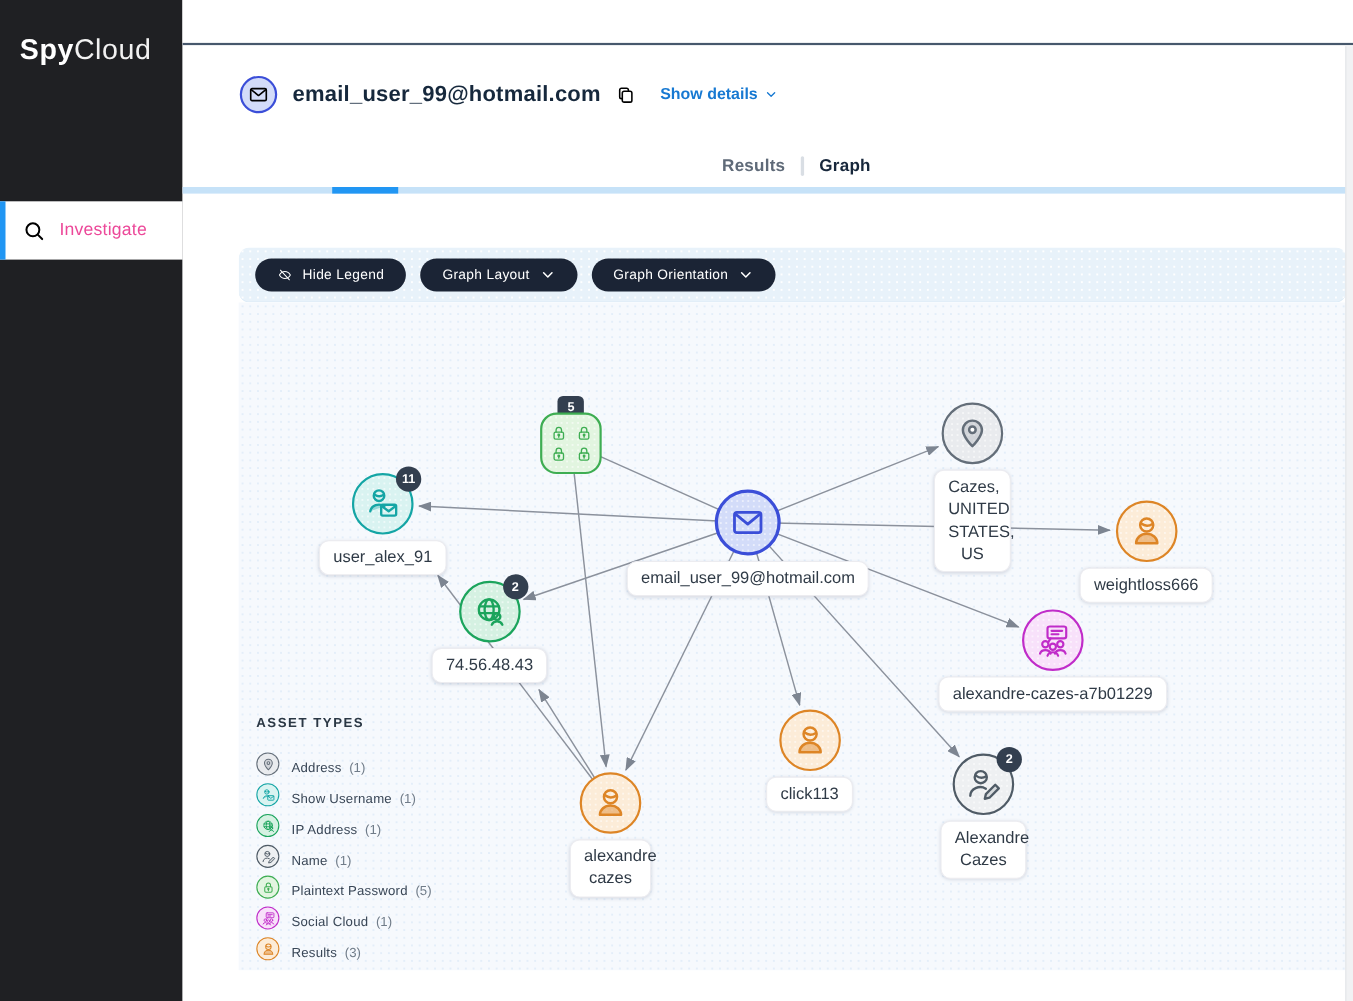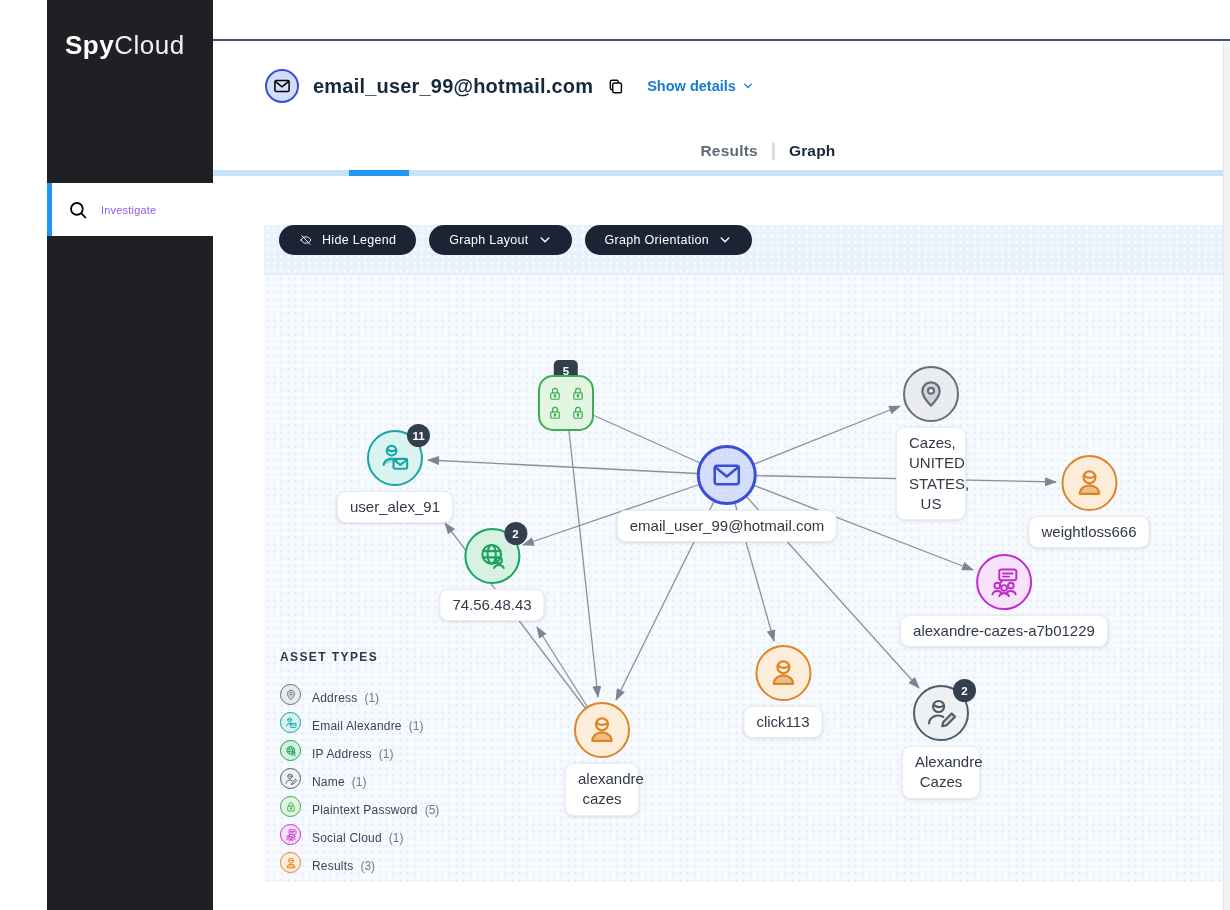--- a/index.html
+++ b/index.html
@@ -1,28 +1,28 @@
 <!DOCTYPE html>
 <html><head>
 <meta charset="utf-8">
 <style>
   * { margin:0; padding:0; box-sizing:border-box; }
   html,body { width:1230px; height:910px; background:#ffffff; overflow:hidden;
     font-family:"Liberation Sans", sans-serif; }
-  .app { position:relative; width:1230px; height:644px; display:flex;padding-left:47px; }
+  .app { position:relative; width:1230px; height:644px; display:flex; }
 
   
   .sidebar { position:relative; width:166px; height:910px; background:#1f2023; flex:0 0 166px; }
   .logo { margin:30px 0 0 18px; color:#ffffff; font-size:26px; letter-spacing:.5px; cursor:pointer; }
   .logo .logo-bold { font-weight:800; }
   .logo .logo-light { font-weight:300; color:#f2f2f2; }
   .nav-item { margin-top:122px; height:53px; background:#ffffff; border-left:5px solid #2196f3;
     display:flex; align-items:center; gap:12px; padding-left:15px; cursor:pointer; }
   .nav-item svg { width:22px; height:22px; stroke:#1d2430; }
-  .nav-item span { font-size:11px; color:#8b5cf6; letter-spacing:.2px; }
+  .nav-item span { font-size:16px; color:#ec4899; letter-spacing:.2px; }
 
   
   .main { position:relative; flex:1; height:910px; background:#ffffff; }
   .topbar { height:41px; border-bottom:2px solid #47586c; background:#ffffff; }
 
   .page-header { display:flex; align-items:center; padding:0 0 0 52px; height:90px; }
   .entity-icon { width:34px; height:34px; border-radius:50%; background:#d3dcf9;
     border:2px solid #3b4ed8; display:flex; align-items:center; justify-content:center; flex:0 0 34px; }
   .entity-icon svg { width:20px; height:20px; stroke:#3b4ed8; }
   .page-title { font-size:20px; font-weight:700; color:#16283c; margin-left:14px; letter-spacing:.2px; }
@@ -40,22 +40,22 @@
   .tab { font-size:15.5px; font-weight:700; color:#5f6a78; cursor:pointer; letter-spacing:.2px; }
   .tab.active { color:#17273b; }
   .tab-sep { width:3px; height:18px; background:#d9dee4; border-radius:2px; }
   .tab-strip { position:relative; height:6px; background:#c6e2f8; }
   .tab-underline { position:absolute; left:136px; top:0; width:60px; height:6px; background:#2196f3; }
 
   
   .graph-panel { margin:49px 0 0 51px; width:1007px; }
   .graph-toolbar { height:50px; background-color:#e8f2fa;
     background-image:radial-gradient(rgba(255,255,255,.95) 1.1px, rgba(255,255,255,0) 1.3px);
-    background-size:7px 7px; display:flex; align-items:flex-start; gap:13px; padding-left:15px;
-    border-bottom:1px solid #dcebf7; }
+    background-size:7px 7px; display:flex; align-items:center; gap:13px; padding-left:15px;
+    border-bottom:1px solid #dcebf7;border-radius:10px; }
   .tool-btn { height:30px; background:#1b2435; color:#ffffff; border:none; border-radius:16px;
     display:flex; align-items:center; gap:9px; padding:0 20px; font-size:12.5px; cursor:pointer;
     font-family:"Liberation Sans", sans-serif; letter-spacing:.3px; }
   .tool-btn svg { width:14px; height:14px; stroke:#ffffff; }
 
   .graph-canvas { position:relative; width:1007px; height:607px; background-color:#f6f9fd;
     background-image:radial-gradient(rgba(185,212,240,.30) 1px, rgba(255,255,255,0) 1.2px);
     background-size:7px 7px; overflow:hidden; }
   #edges-svg { position:absolute; left:0; top:0; }
 
@@ -266,21 +266,21 @@
                 </span>
                 <span class="legend-label">Address</span>
                 <span class="legend-count">(1)</span>
               </div>
               <div class="legend-row">
                 <span class="legend-dot" style="border-color:#14a5a5;background:#d9f3f1;color:#14a5a5">
                   <svg viewBox="0 0 24 24">
                     <use href="#sym-person-mail"></use>
                   </svg>
                 </span>
-                <span class="legend-label">Email Alexandre</span>
+                <span class="legend-label">Show Username</span>
                 <span class="legend-count">(1)</span>
               </div>
               <div class="legend-row">
                 <span class="legend-dot" style="border-color:#1ba45c;background:#d5f1e2;color:#1ba45c">
                   <svg viewBox="0 0 24 24">
                     <use href="#sym-globe"></use>
                   </svg>
                 </span>
                 <span class="legend-label">IP Address</span>
                 <span class="legend-count">(1)</span>

